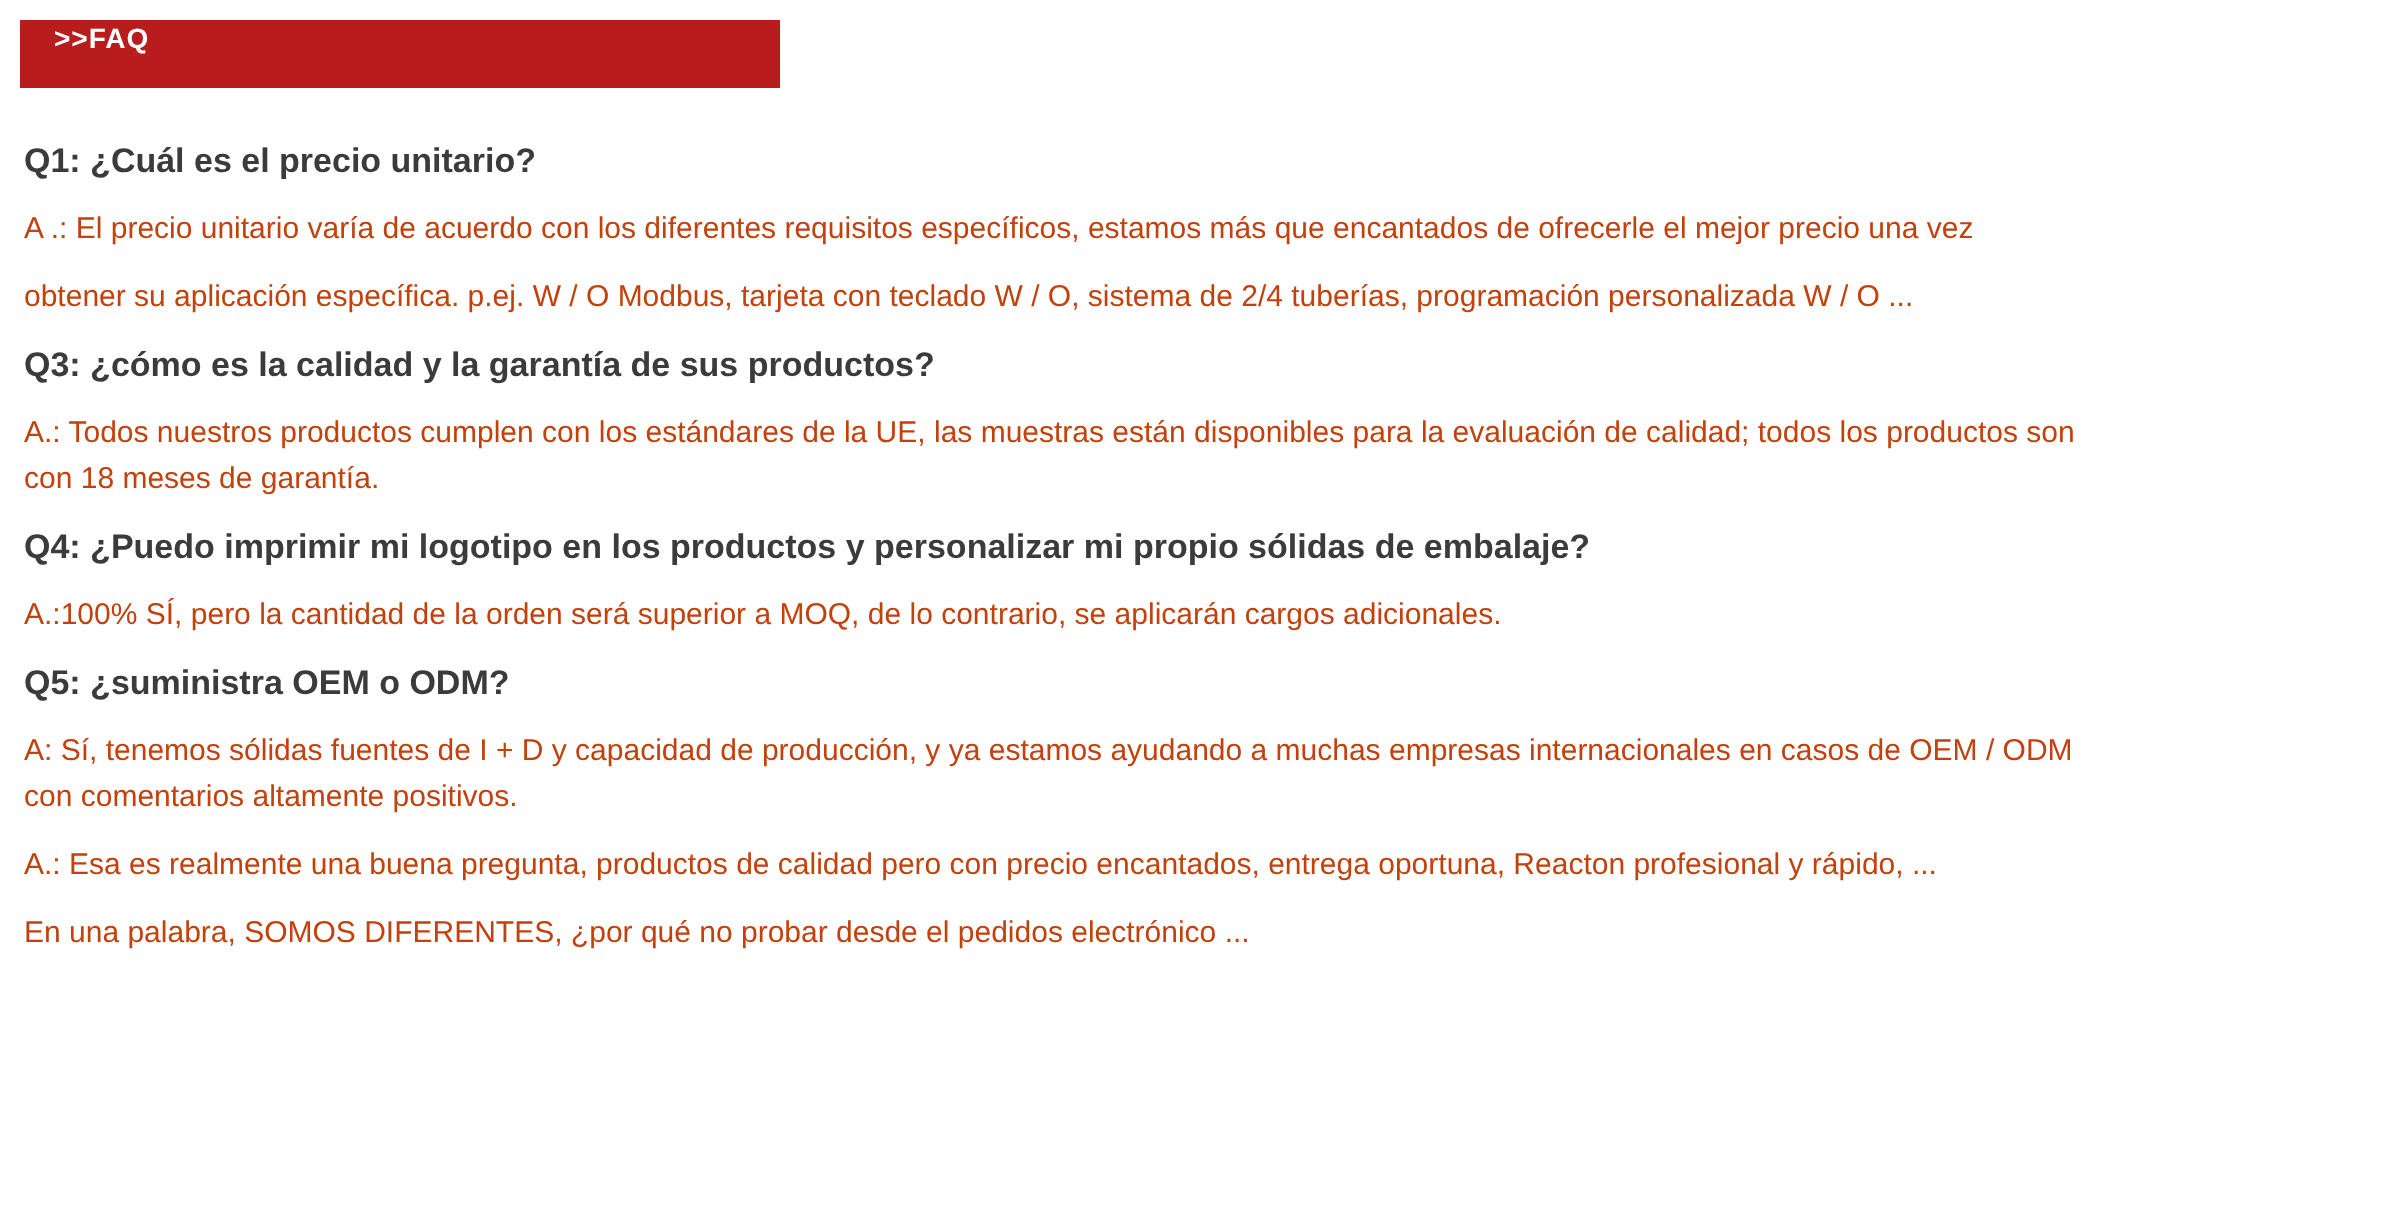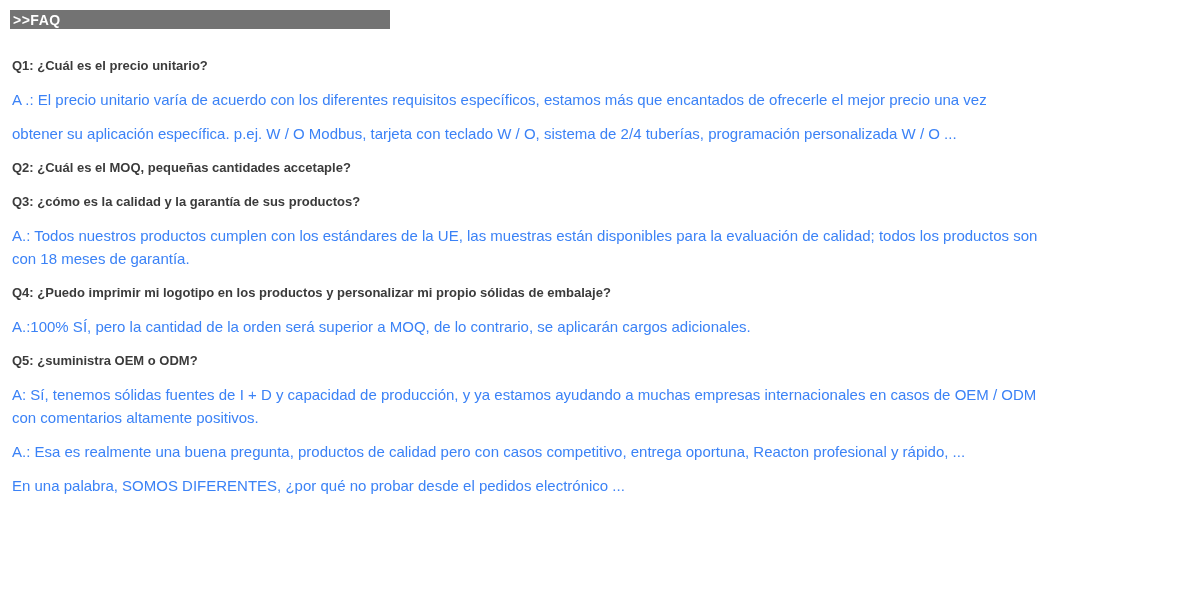--- a/index.html
+++ b/index.html
@@ -12,50 +12,50 @@
     font-family: "Liberation Sans", sans-serif;
   }
   .page {
     box-sizing: border-box;
     width: 1200px;
     height: 610px;
     padding: 10px 12px 0 10px;
   }
   .section-header {
     width: 380px;
-    height: 19px;
+    height: 34px;
     line-height: 19px;
-    background: #737373;
-    padding-left: 3px;
+    background: #b91c1c;
+    padding-left: 17px;
     box-sizing: border-box;
   }
   .section-title {
     color: #ffffff;
     font-size: 14px;
     font-weight: bold;
     letter-spacing: 0.5px;
   }
   .faq-list {
     margin-top: 25px;
     margin-left: 2px;
     max-width: 1040px;
   }
   .faq-item { margin: 0; }
   .question {
-    font-size: 13px;
+    font-size: 17px;
     line-height: 23px;
     margin: 0 0 11px 0;
     color: #3b3b3b;
     font-weight: bold;
   }
   .answer {
     font-size: 15px;
     line-height: 23px;
     margin: 0 0 11px 0;
-    color: #3b82f6;
+    color: #c2410c;
     font-weight: normal;
   }
 </style>
 </head>
 <body>
 
 <div class="page">
 
   <div class="section-header">
     <span class="section-title">&gt;&gt;FAQ</span>
@@ -63,37 +63,36 @@
 
   <div class="faq-list">
 
     <div class="faq-item">
       <h3 class="question">Q1: ¿Cuál es el precio unitario?</h3>
       <p class="answer">A .: El precio unitario varía de acuerdo con los diferentes requisitos específicos, estamos más que encantados de ofrecerle el mejor precio una vez</p>
       <p class="answer">obtener su aplicación específica. p.ej. W / O Modbus, tarjeta con teclado W / O, sistema de 2/4 tuberías, programación personalizada W / O ...</p>
     </div>
 
     <div class="faq-item">
-      <h3 class="question">Q2: ¿Cuál es el MOQ, pequeñas cantidades accetaple?</h3>
     </div>
 
     <div class="faq-item">
       <h3 class="question">Q3: ¿cómo es la calidad y la garantía de sus productos?</h3>
       <p class="answer">A.: Todos nuestros productos cumplen con los estándares de la UE, las muestras están disponibles para la evaluación de calidad; todos los productos son con 18 meses de garantía.</p>
     </div>
 
     <div class="faq-item">
       <h3 class="question">Q4: ¿Puedo imprimir mi logotipo en los productos y personalizar mi propio sólidas de embalaje?</h3>
       <p class="answer">A.:100% SÍ, pero la cantidad de la orden será superior a MOQ, de lo contrario, se aplicarán cargos adicionales.</p>
     </div>
 
     <div class="faq-item">
       <h3 class="question">Q5: ¿suministra OEM o ODM?</h3>
       <p class="answer">A: Sí, tenemos sólidas fuentes de I + D y capacidad de producción, y ya estamos ayudando a muchas empresas internacionales en casos de OEM / ODM con comentarios altamente positivos.</p>
     </div>
 
     <div class="faq-item">
-      <p class="answer">A.: Esa es realmente una buena pregunta, productos de calidad pero con casos competitivo, entrega oportuna, Reacton profesional y rápido, ...</p>
+      <p class="answer">A.: Esa es realmente una buena pregunta, productos de calidad pero con precio encantados, entrega oportuna, Reacton profesional y rápido, ...</p>
       <p class="answer">En una palabra, SOMOS DIFERENTES, ¿por qué no probar desde el pedidos electrónico ...</p>
     </div>
 
   </div>
 </div>
 
 </body></html>

